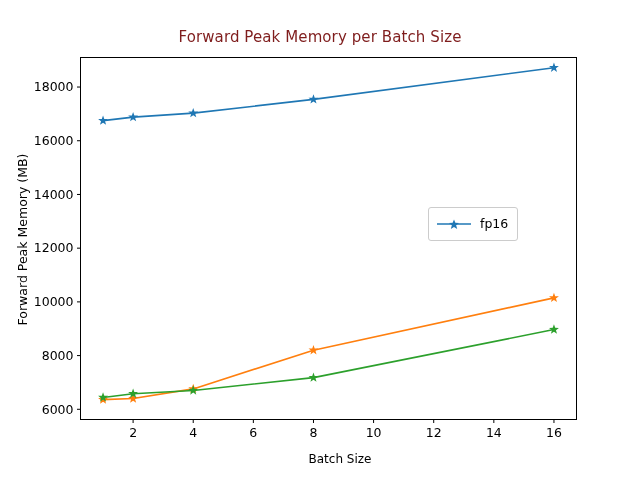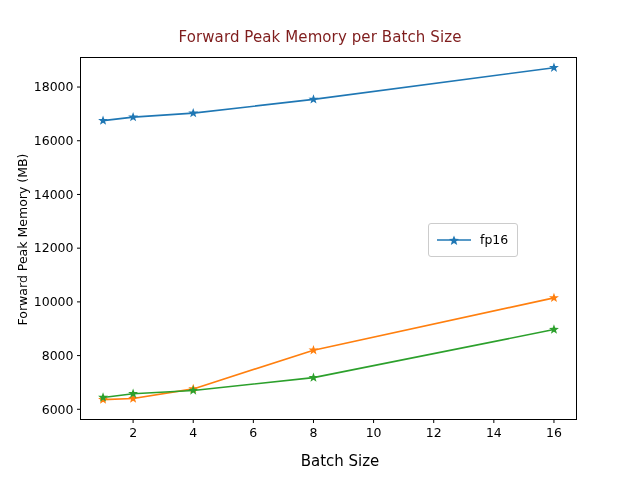--- a/index.html
+++ b/index.html
@@ -55,31 +55,30 @@
     transform: rotate(-90deg);
     transform-origin: center center;
     font-size: 12.5px;
   }
   #xlabel-text {
     position: absolute;
     left: 80px;
     top: 452px;
     width: 520px;
     text-align: center;
-    font-size: 15px;
+    font-size: 12px;
   }
   #legend-box {
     position: absolute;
     left: 428px;
     top: 207px;
     padding: 6px 9px 6px 7px;
     background: #ffffff;
     border: 1px solid #cccccc;
     border-radius: 3px;
-    margin-top: 16px;
   }
   .legend-row {
     display: flex;
     align-items: center;
     height: 20px;
   }
   .legend-swatch {
     width: 36px;
     height: 14px;
     margin-right: 8px;

